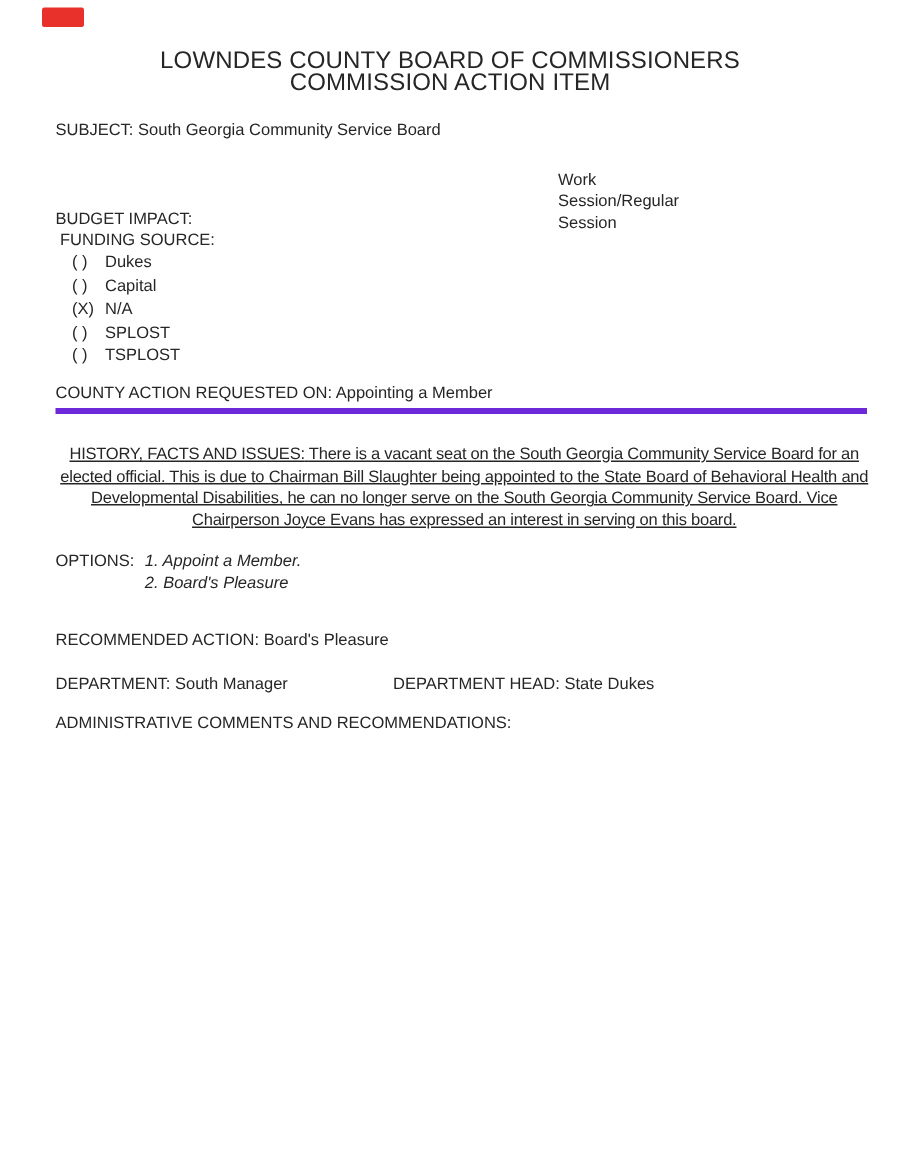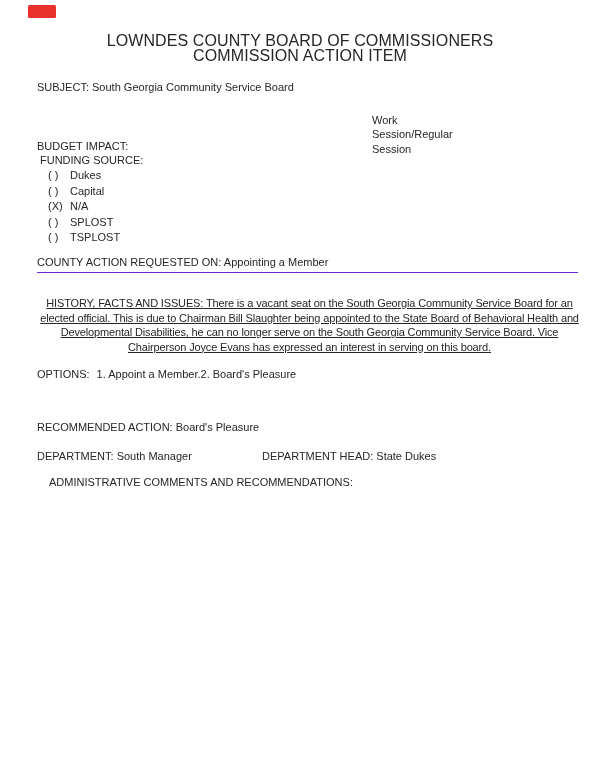--- a/index.html
+++ b/index.html
@@ -37,41 +37,41 @@
   .funding-label{left:40px;top:154px;}
   .funding-list{left:48px;top:168px;}
   .funding-item{
     display:flex;
     line-height:15.6px;
   }
   .funding-item .mark{width:22px;flex:0 0 22px;}
   .county-action{
     left:37px;top:256px;width:541px;
     padding-bottom:4px;
-    border-bottom:1px solid #6d28d9;
+    border-bottom:4px solid #6d28d9;
     white-space:nowrap;
   }
   .history{
     left:37px;top:296px;width:545px;
     line-height:14.6px;
     letter-spacing:-0.15px;
     text-align:center;
     text-decoration:underline;
   }
   .options-row{
     left:37px;top:367px;
     display:flex;gap:7px;
     line-height:14.6px;
   }
-  .options-list{display:flex;flex-direction:row;}
+  .options-list{display:flex;flex-direction:column;font-style:italic;}
   .recommended-row{left:37px;top:421px;}
   .dept-row{left:37px;top:450px;width:541px;height:14px;}
   .dept-head{position:absolute;left:225px;top:0;white-space:nowrap;}
   .dept-left{position:absolute;left:0;top:0;white-space:nowrap;}
-  .admin-row{left:37px;top:476px;margin-left:12px;}
+  .admin-row{left:37px;top:476px;}
   .u{text-underline-offset:2px;}
 </style>
 </head>
 <body>
 
 <div class="page">
 
   <div class="abs badge" style="background-color: rgb(232, 49, 42);"></div>
 
   <div class="abs doc-title">

